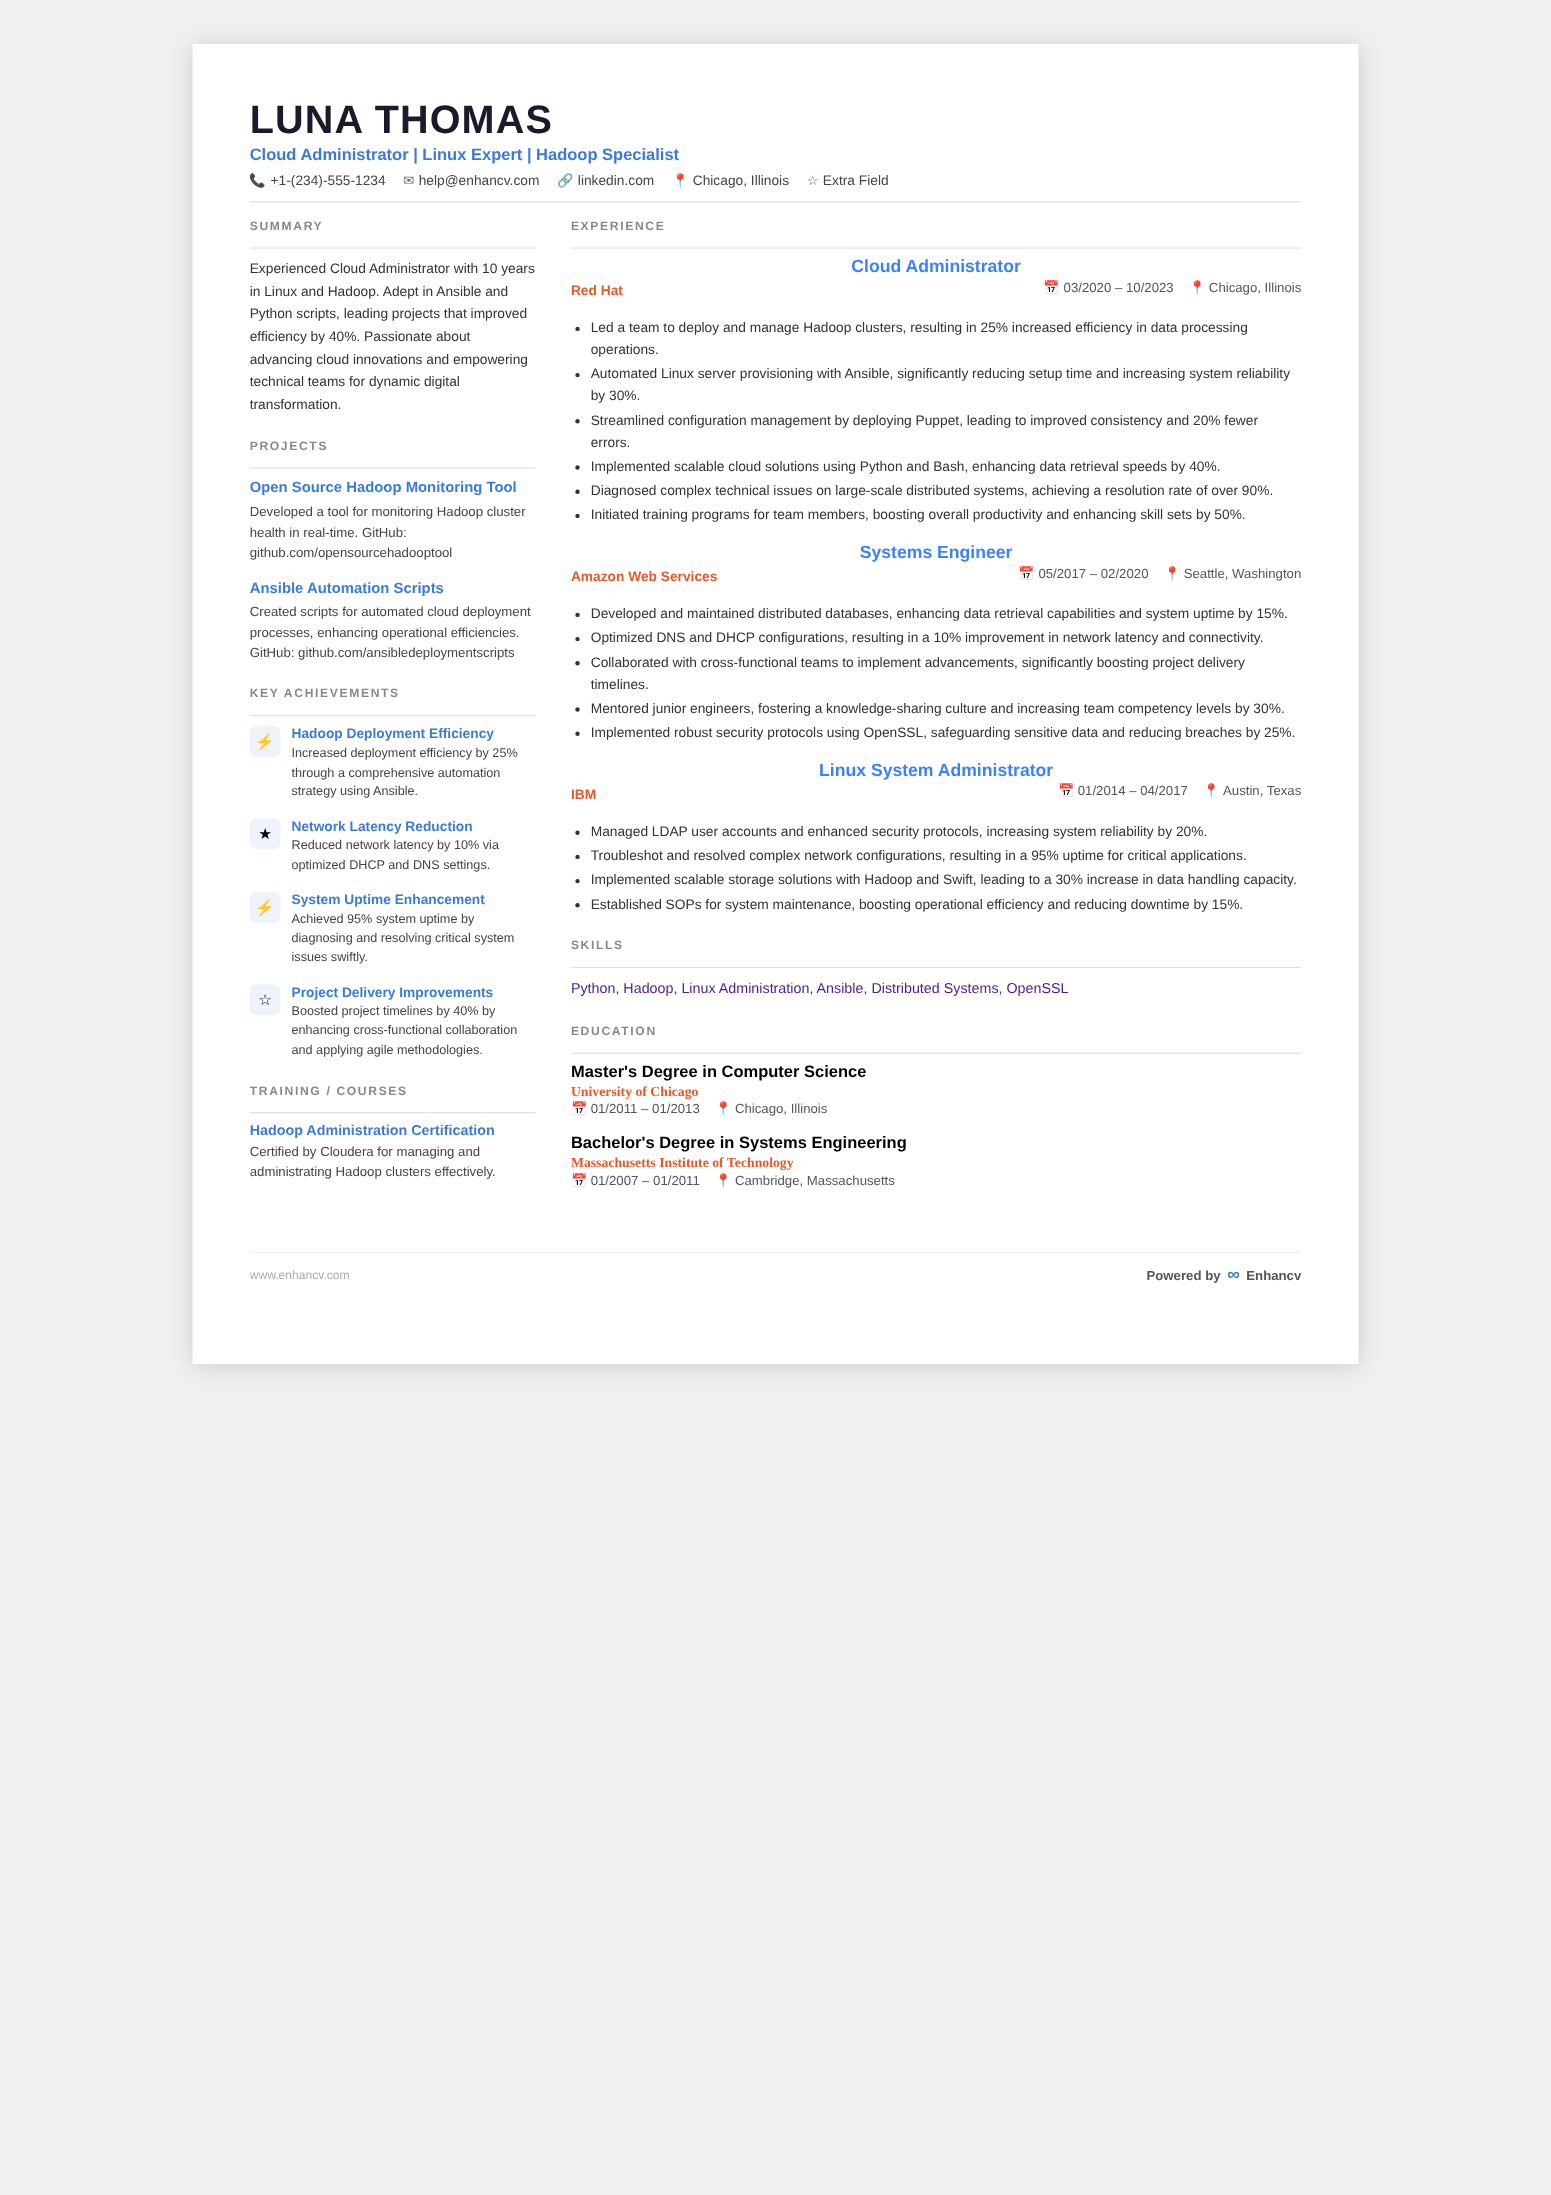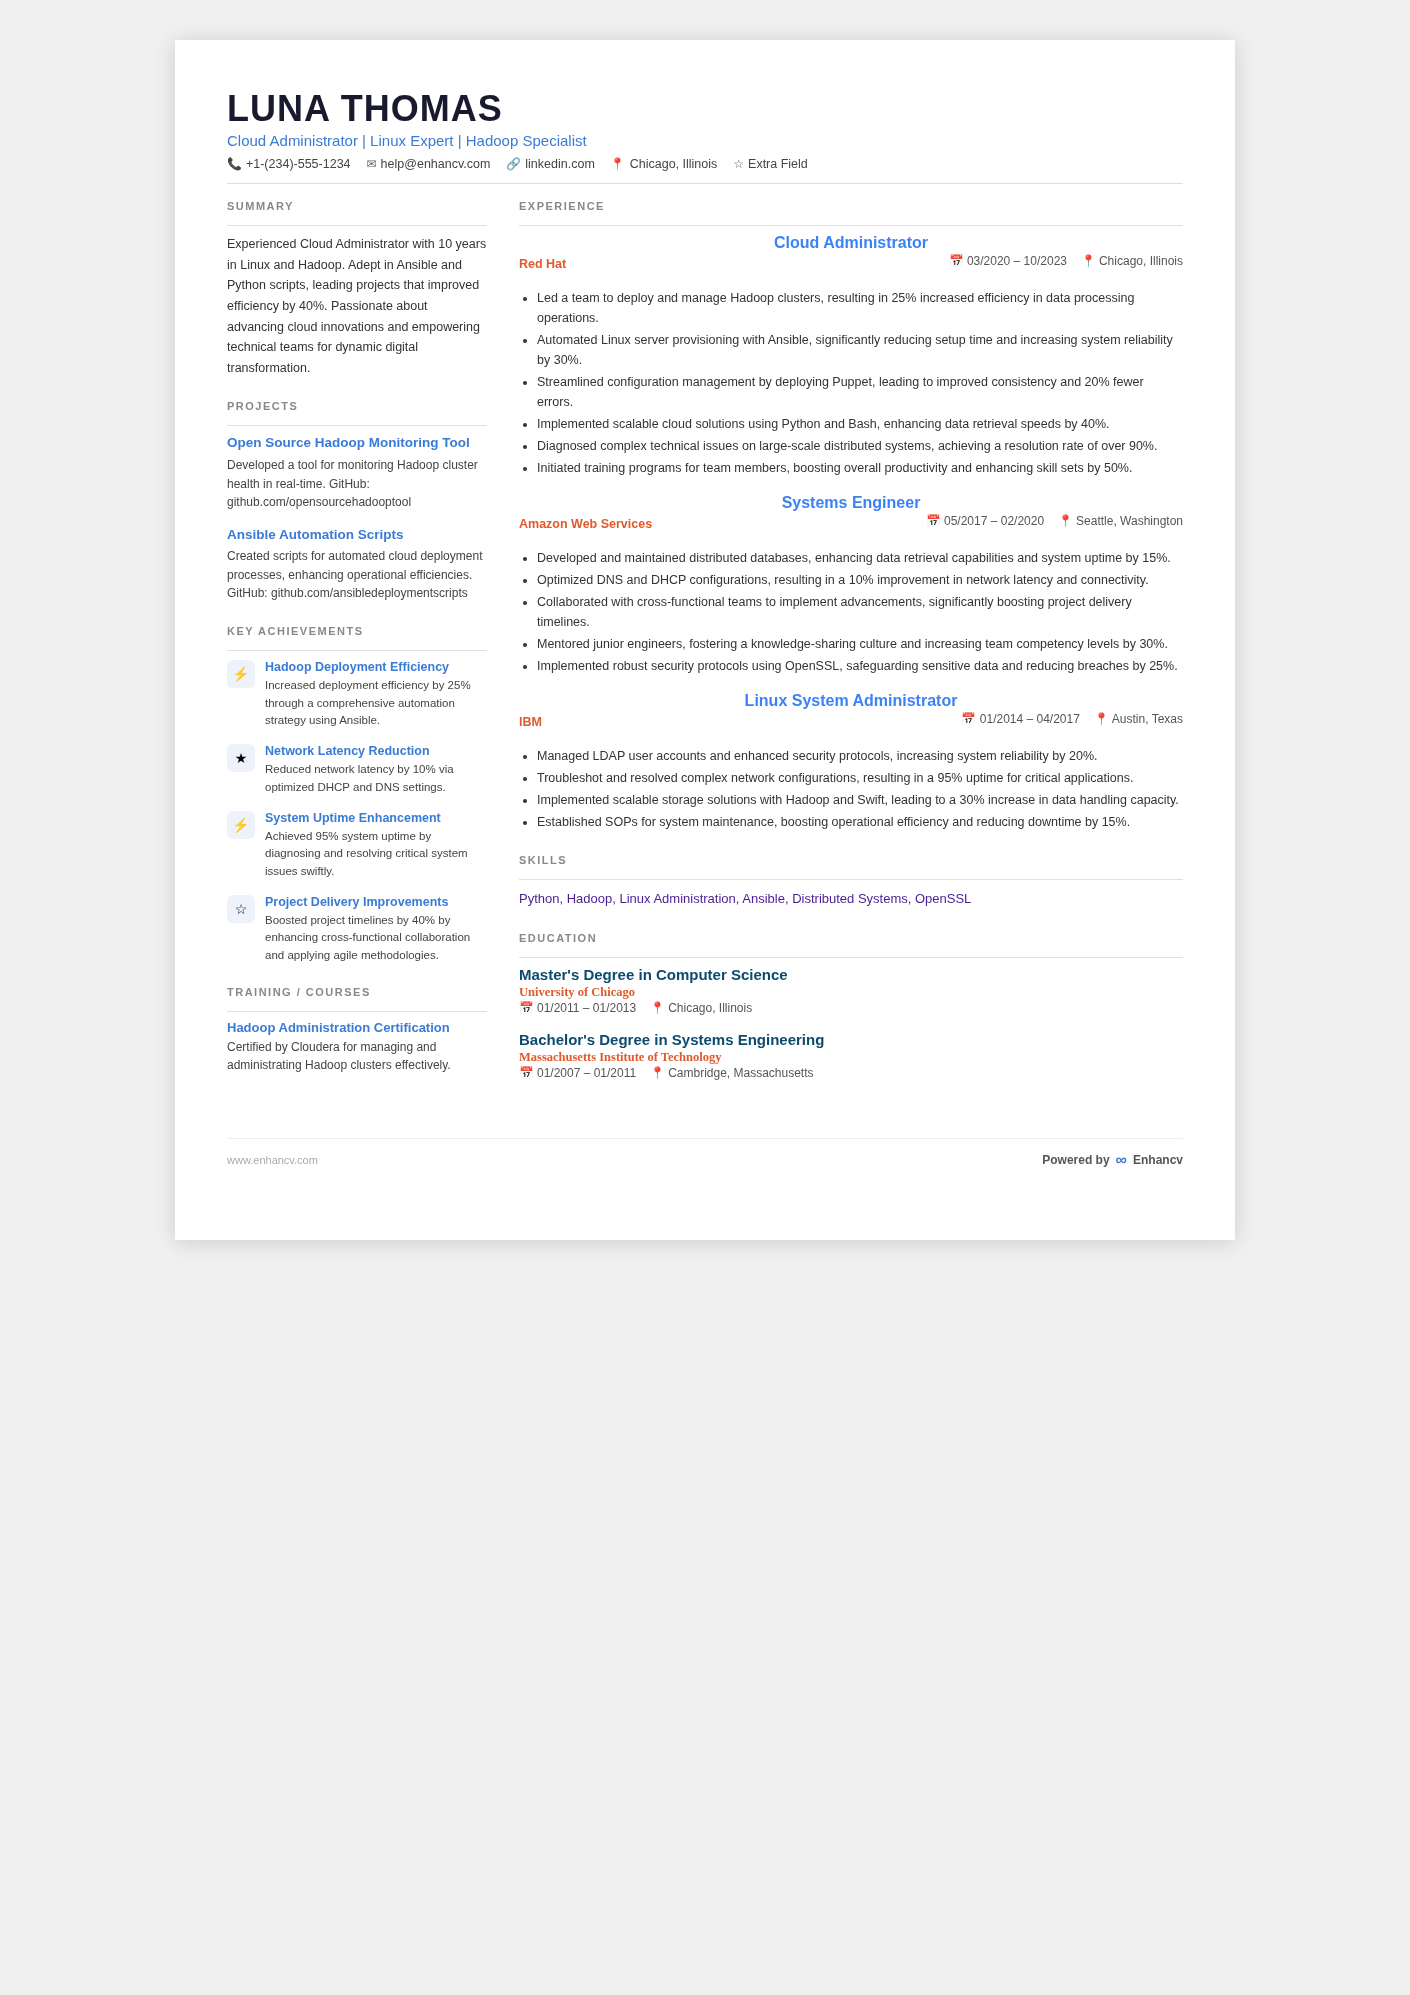--- a/index.html
+++ b/index.html
@@ -23,21 +23,21 @@
     .header-name {
       font-size: 36px;
       font-weight: 700;
       color: #1a1a2e;
       letter-spacing: 1px;
       text-transform: uppercase;
     }
     .header-title {
       font-size: 15px;
       color: #3a7bd5;
-      font-weight: 400;
+      font-weight: 700;
       margin-top: 2px;
       margin-bottom: 8px;
     }
     .contact-row {
       display: flex;
       flex-wrap: wrap;
       gap: 16px;
       font-size: 12.5px;
       color: #444;
       margin-top: 4px;
@@ -173,21 +173,21 @@
       margin-bottom: 2px;
     }
     .skills-text {
       font-size: 13px;
       color: #4c1d95;
       line-height: 1.7;
     }
     .edu-title {
       font-size: 15px;
       font-weight: 700;
-      color: #0c4a6e;
+      color: #000000;
       margin-bottom: 2px;
     }
     .edu-school {
       font-size: 12.5px;
       font-weight: 600;
       color: #e05a2b;
       margin-bottom: 1px;
       font-family: Liberation Serif, serif;
     }
     .edu-meta {

